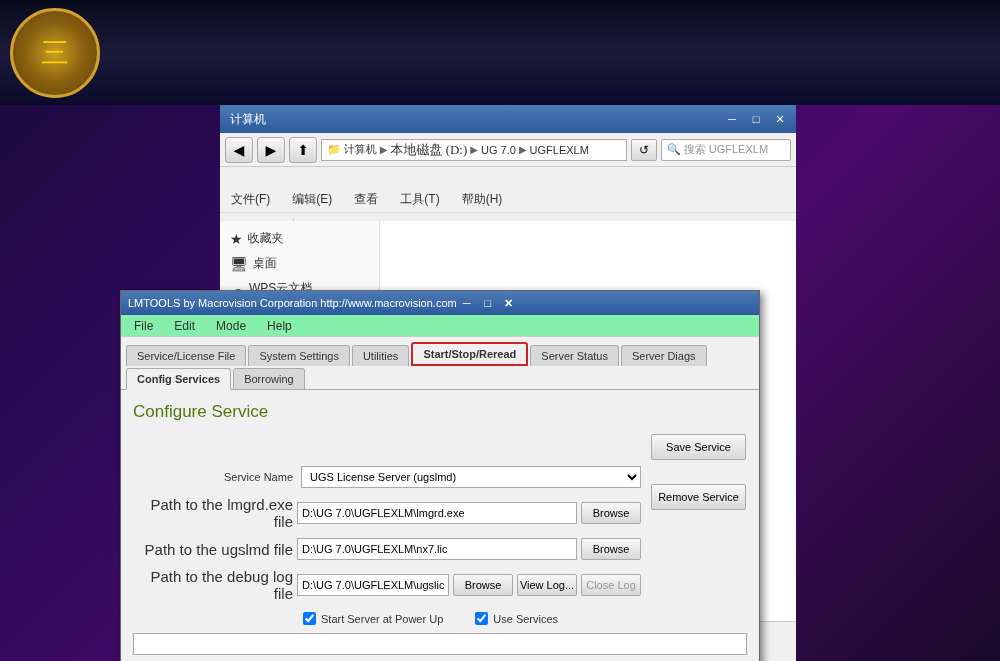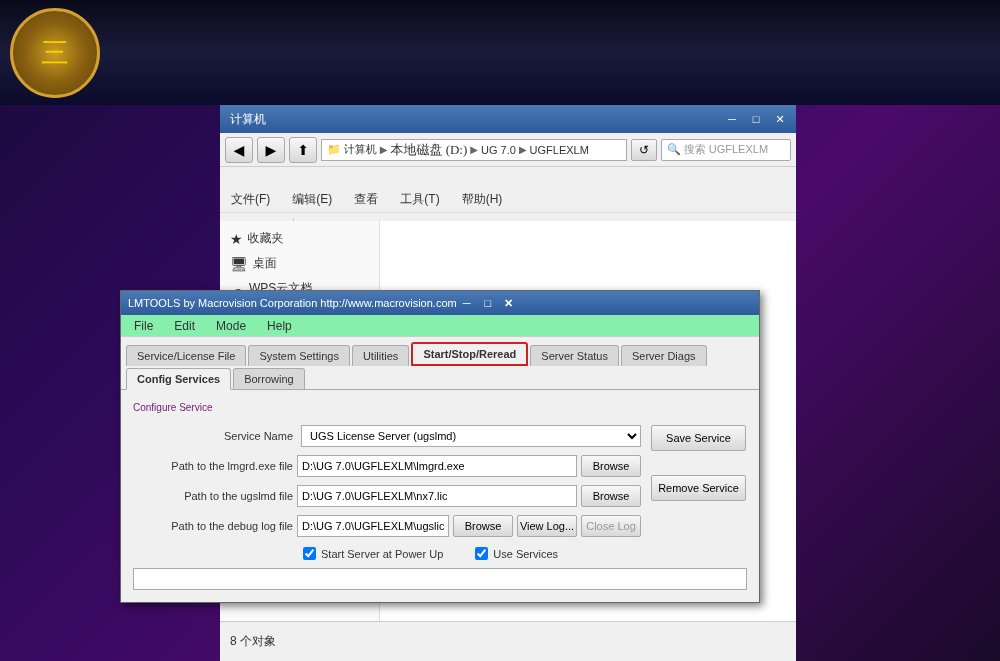--- a/index.html
+++ b/index.html
@@ -71,32 +71,32 @@
 
     
     .tab-bar { display: flex; align-items: flex-end; padding: 5px 5px 0; background: #f0f0f0; border-bottom: 1px solid #aaa; flex-wrap: wrap; gap: 2px; }
     .tab { padding: 4px 10px; font-size: 11px; cursor: pointer; border: 1px solid #aaa; border-bottom: none; background: #d8d8d8; border-radius: 3px 3px 0 0; color: #333; white-space: nowrap; }
     .tab.active { background: #f0f0f0; border-bottom: 1px solid #f0f0f0; margin-bottom: -1px; font-weight: bold; }
     .tab.highlighted { border: 2px solid #cc2222; background: #f0f0f0; font-weight: bold; }
 
     
     .dialog-body { padding: 12px; background: #f0f0f0; }
 
-    .section-title { font-size: 10px; color: #701a75; margin-bottom: 12px; font-family: 'Microsoft YaHei', sans-serif; }
+    .section-title { font-size: 17px; color: #4d7c0f; margin-bottom: 12px; font-family: 'Microsoft YaHei', sans-serif; }
 
     .config-layout { display: flex; gap: 10px; }
-    .config-left { flex: 1; }
+    .config-left { flex: 1; margin-top: 32px; }
     .config-right { width: 100px; display: flex; flex-direction: column; gap: 24px; }
 
     .form-row { display: flex; align-items: center; margin-bottom: 8px; gap: 8px; }
     .form-label { font-size: 11px; color: #333; width: 160px; text-align: right; flex-shrink: 0; }
     .form-select { flex: 1; height: 22px; font-size: 11px; border: 1px solid #aaa; background: white; padding: 0 4px; }
 
     .file-row { display: flex; align-items: center; margin-bottom: 8px; gap: 4px; }
-    .file-label { font-size: 11px; color: #333; width: 160px; text-align: right; flex-shrink: 0; }
+    .file-label { font-size: 15px; color: #333; width: 160px; text-align: right; flex-shrink: 0; }
     .file-input { flex: 1; height: 22px; font-size: 11px; border: 1px solid #aaa; background: white; padding: 0 4px; }
     .browse-btn { width: 60px; height: 22px; font-size: 11px; background: linear-gradient(180deg, #f8f8f8 0%, #d8d8d8 100%); border: 1px solid #aaa; border-radius: 2px; cursor: pointer; }
 
     .action-btn { width: 95px; height: 26px; font-size: 11px; background: linear-gradient(180deg, #f8f8f8 0%, #d8d8d8 100%); border: 1px solid #aaa; border-radius: 2px; cursor: pointer; text-align: center; display: flex; align-items: center; justify-content: center; }
 
     .checkbox-row { display: flex; align-items: center; gap: 32px; margin-top: 10px; padding-left: 170px; }
     .checkbox-item { display: flex; align-items: center; gap: 5px; font-size: 11px; color: #333; cursor: pointer; }
     .checkbox-item input { cursor: pointer; }
 
     .log-btns { display: flex; gap: 4px; }

